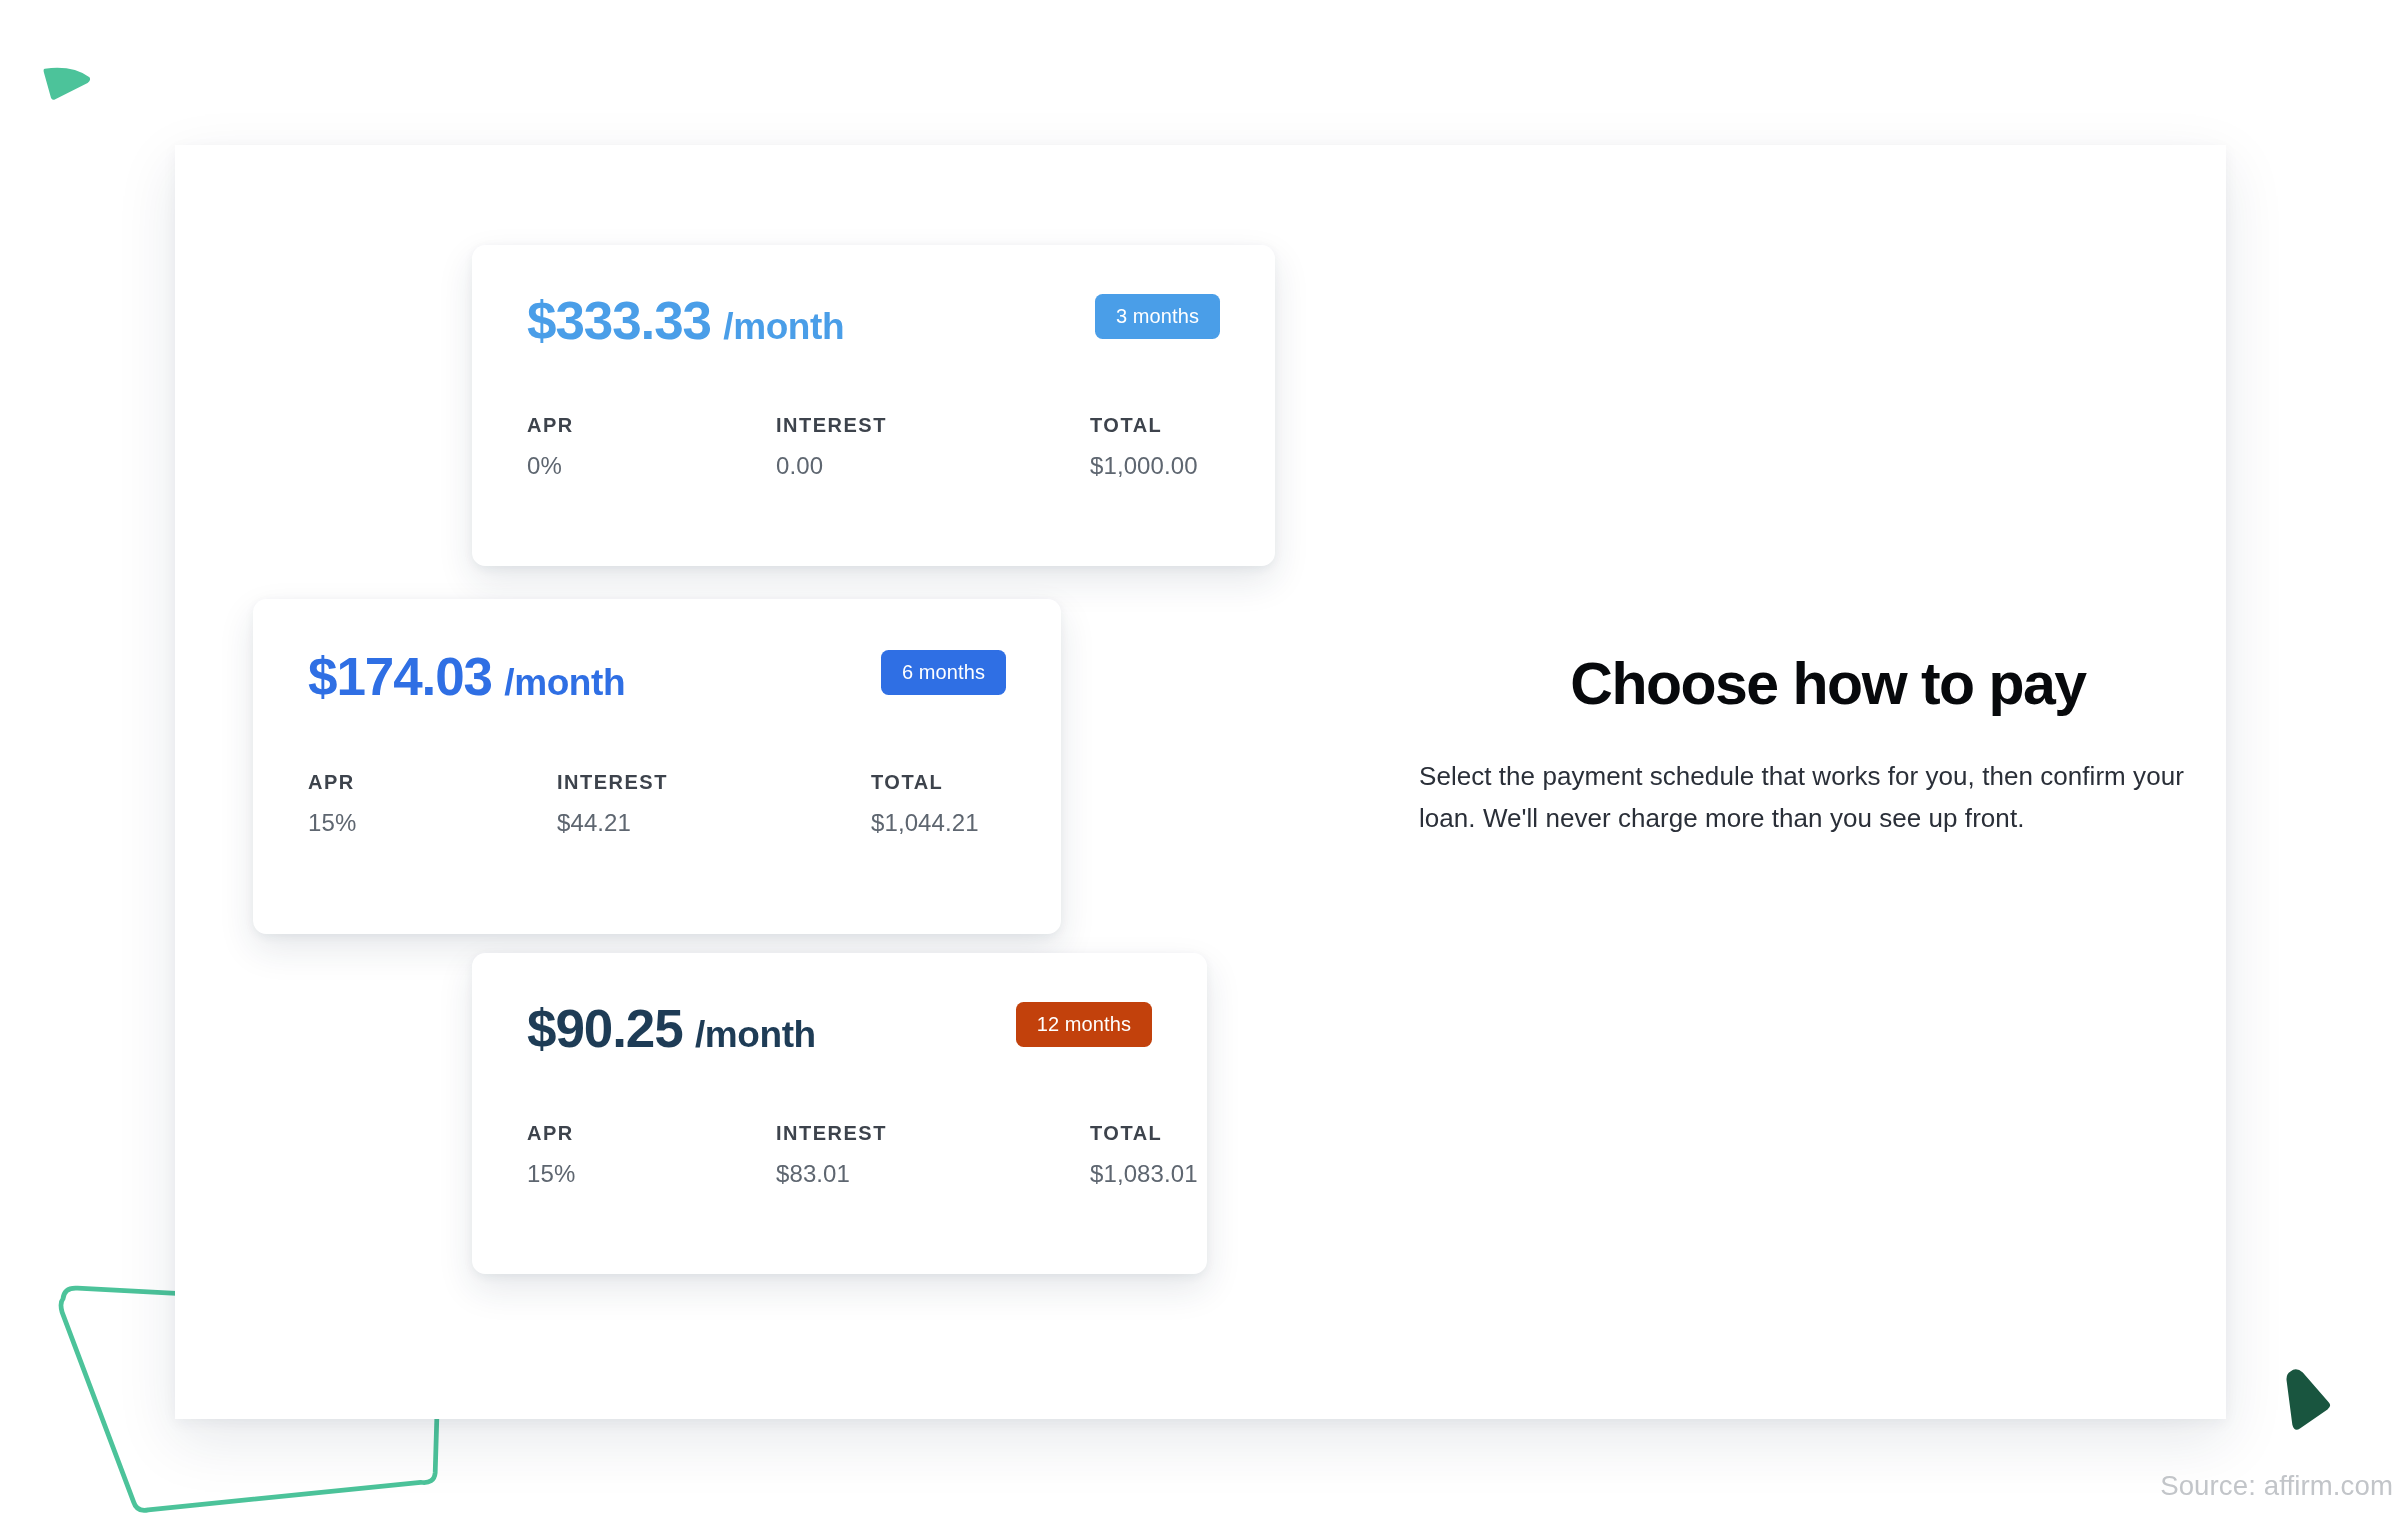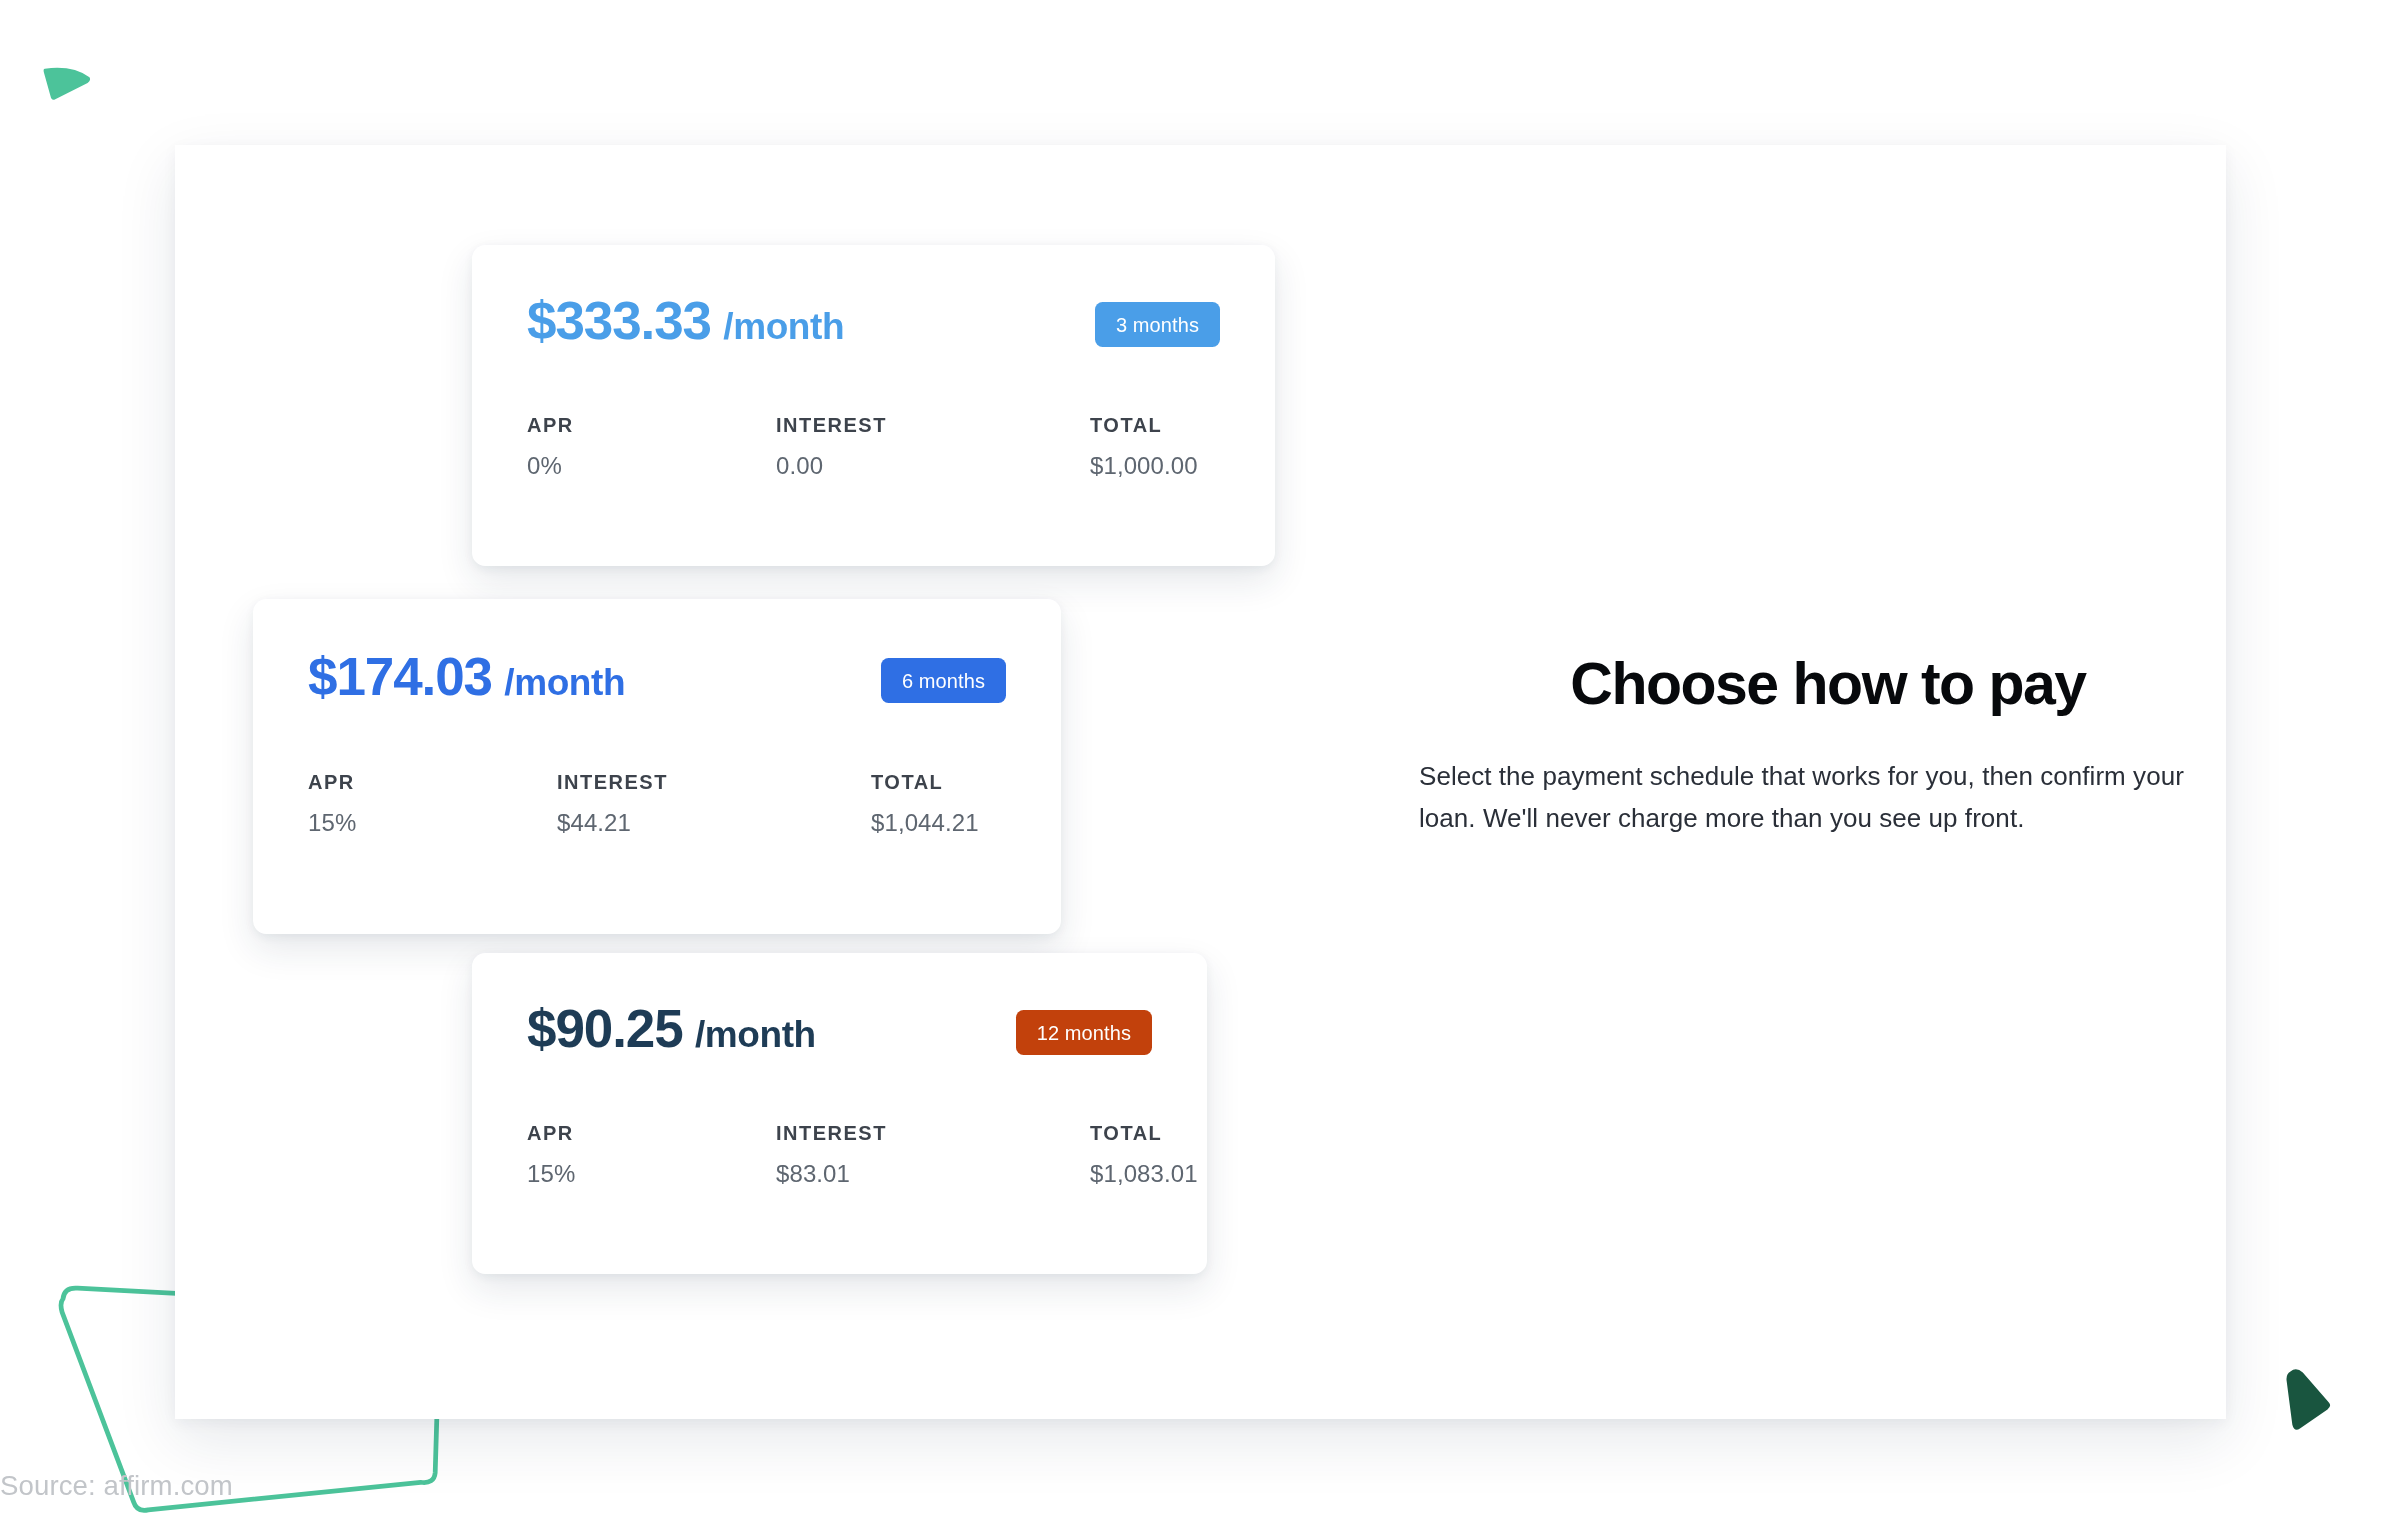--- a/index.html
+++ b/index.html
@@ -47,21 +47,21 @@
                 0 2.9px 9.5px rgba(24, 44, 72, 0.06);
     box-sizing: border-box;
     z-index: 3;
   }
   .plan-card.c0 { left: 472px;  top: 245px;  width: 803px;  height: 321px; padding: 49px 55px 0 55px; }
   .plan-card.c1 { left: 253px;  top: 599px;  width: 808px;  height: 335px; padding: 51px 55px 0 55px; }
   .plan-card.c2 { left: 472px;  top: 953px; width: 735px;  height: 321px; padding: 49px 55px 0 55px; }
 
   .price-row {
     display: flex;
-    align-items: flex-end;
+    align-items: flex-start;
     justify-content: space-between;
   }
   .price-wrap {
     display: flex;
     align-items: baseline;
     white-space: nowrap;
   }
   .price-amount {
     font-size: 53px;
     font-weight: 700;
@@ -159,21 +159,21 @@
     margin-top: 18px;
     letter-spacing: 0.05px;
   }
 
   
   .source-caption {
     position: absolute;
     left: 0;
     top: 1470px;
     width: 2393px;
-    text-align: left;
+    text-align: right;
     font-size: 27.6px;
     color: #c2c5c9;
     letter-spacing: 0.1px;
     z-index: 5;
   }
 </style>
 </head>
 <body>
 
 <span class="deco" id="deco-arrow-top-left">

